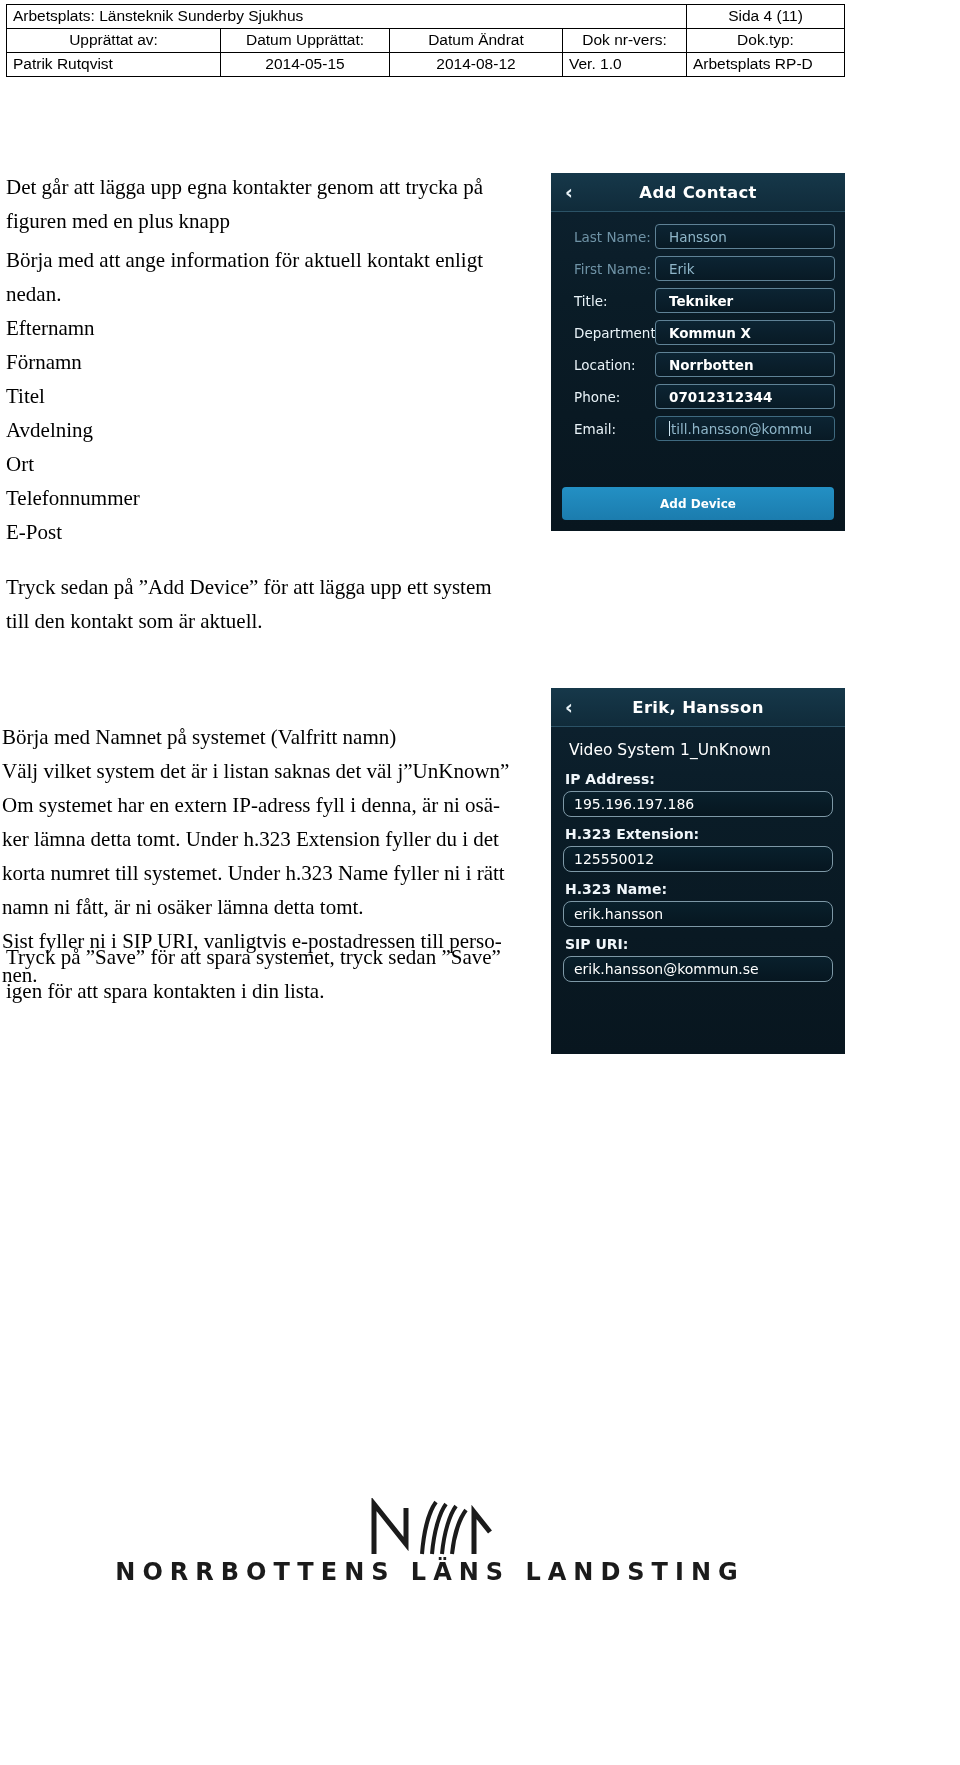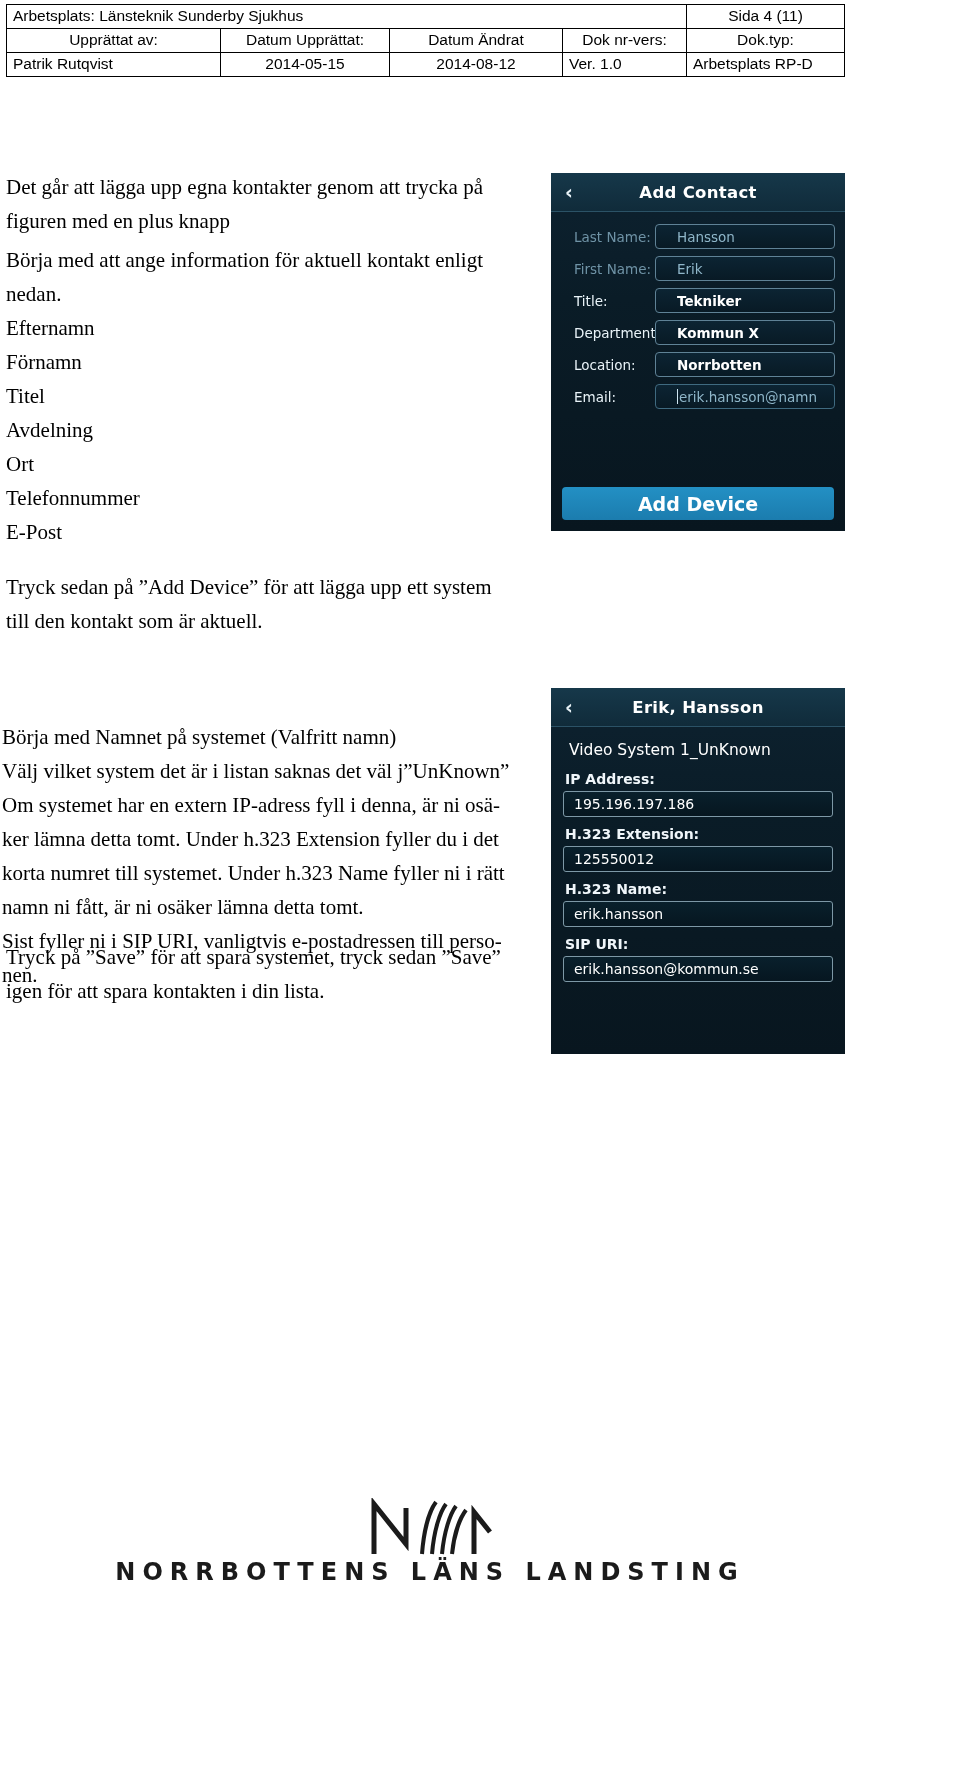--- a/index.html
+++ b/index.html
@@ -121,21 +121,21 @@
     flex: 1 1 auto;
     height: 25px;
     border: 1.5px solid #5f8296;
     border-radius: 4px;
     background: linear-gradient(180deg, #0c2433 0%, #081a25 100%);
     color: #ffffff;
     font-size: 13.5px;
     font-weight: bold;
     display: flex;
     align-items: center;
-    padding-left: 21px;
+    padding-left: 13px;
     box-sizing: border-box;
     white-space: nowrap;
     overflow: hidden;
   }
   .ac-input.placeholder {
     color: #8fb6c9;
     font-weight: normal;
     border-color: #3d6urr;
     border-color: #3f6a80;
   }
@@ -149,21 +149,21 @@
   }
   .ac-btn {
     position: absolute;
     left: 11px;
     bottom: 11px;
     width: 272px;
     height: 33px;
     border-radius: 4px;
     background: linear-gradient(180deg, #2390c4 0%, #1b7cae 100%);
     color: #ffffff;
-    font-size: 19px;
+    font-size: 12px;
     font-weight: bold;
     display: flex;
     align-items: center;
     justify-content: center;
   }
 
   
   #panel-device {
     left: 551px;
     top: 688px;
@@ -181,21 +181,21 @@
   }
   .dv-label {
     color: #f0f6fa;
     font-size: 14px;
     font-weight: bold;
     margin: 0 0 4px 2px;
   }
   .dv-input {
     height: 26px;
     border: 1.5px solid #7d98a6;
-    border-radius: 3px;
+    border-radius: 8px;
     background: linear-gradient(180deg, #09202c 0%, #061620 100%);
     color: #ffffff;
     font-size: 14px;
     display: flex;
     align-items: center;
     padding-left: 10px;
     margin-bottom: 9px;
     box-sizing: border-box;
     white-space: nowrap;
     overflow: hidden;
@@ -296,22 +296,26 @@
       </div>
       <div class="ac-row">
         <div class="ac-label">Department:</div>
         <div class="ac-input">Kommun X</div>
       </div>
       <div class="ac-row">
         <div class="ac-label">Location:</div>
         <div class="ac-input">Norrbotten</div>
       </div>
       <div class="ac-row">
+        <div class="ac-label">Phone:</div>
+        <div class="ac-input">07012312344</div>
+      </div>
+      <div class="ac-row">
         <div class="ac-label">Email:</div>
-        <div class="ac-input placeholder">erik.hansson@namn</div>
+        <div class="ac-input placeholder">till.hansson@kommu</div>
       </div>
     </div>
   <div class="ac-btn">Add Device</div>
 </div>
 
 <div class="ui-panel" id="panel-device">
   <div class="ui-titlebar">
     <span class="ui-back">‹</span>
     <span class="ui-title">Erik, Hansson</span>
   </div>

